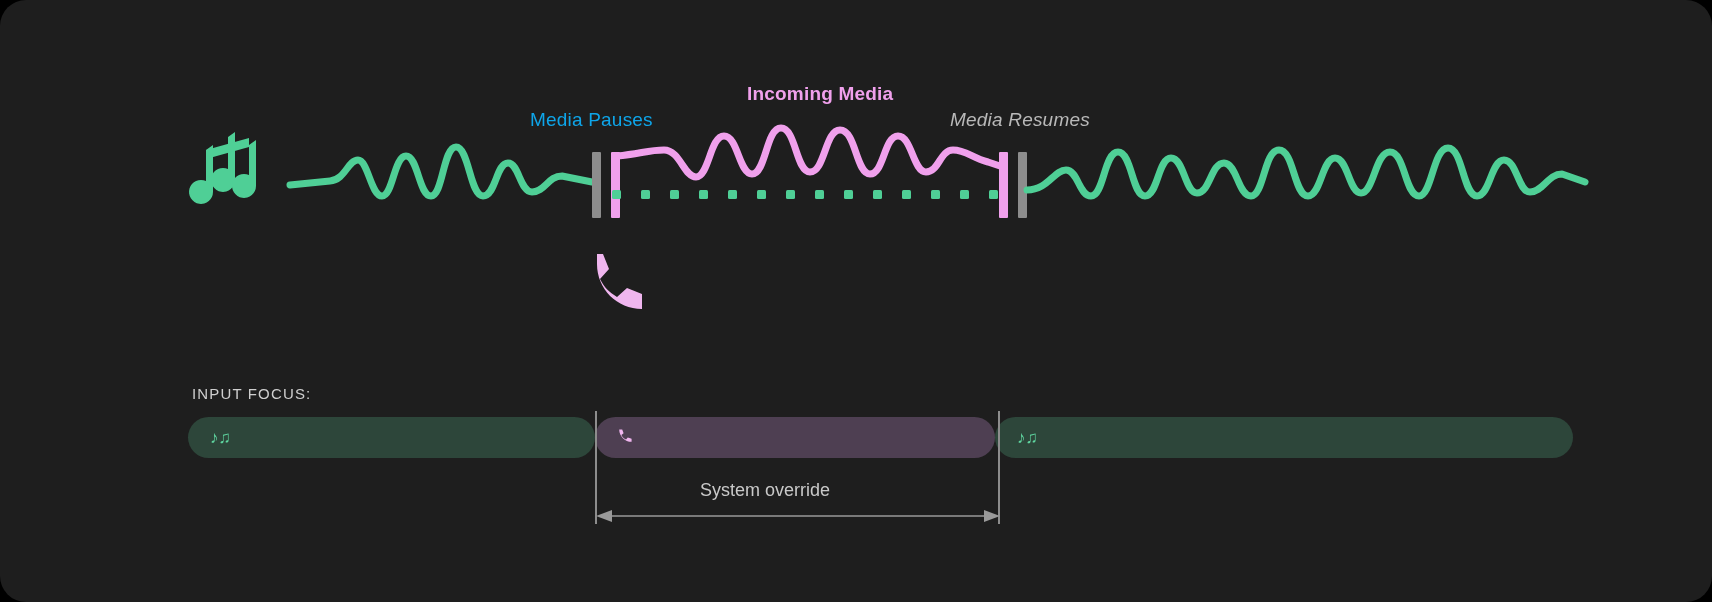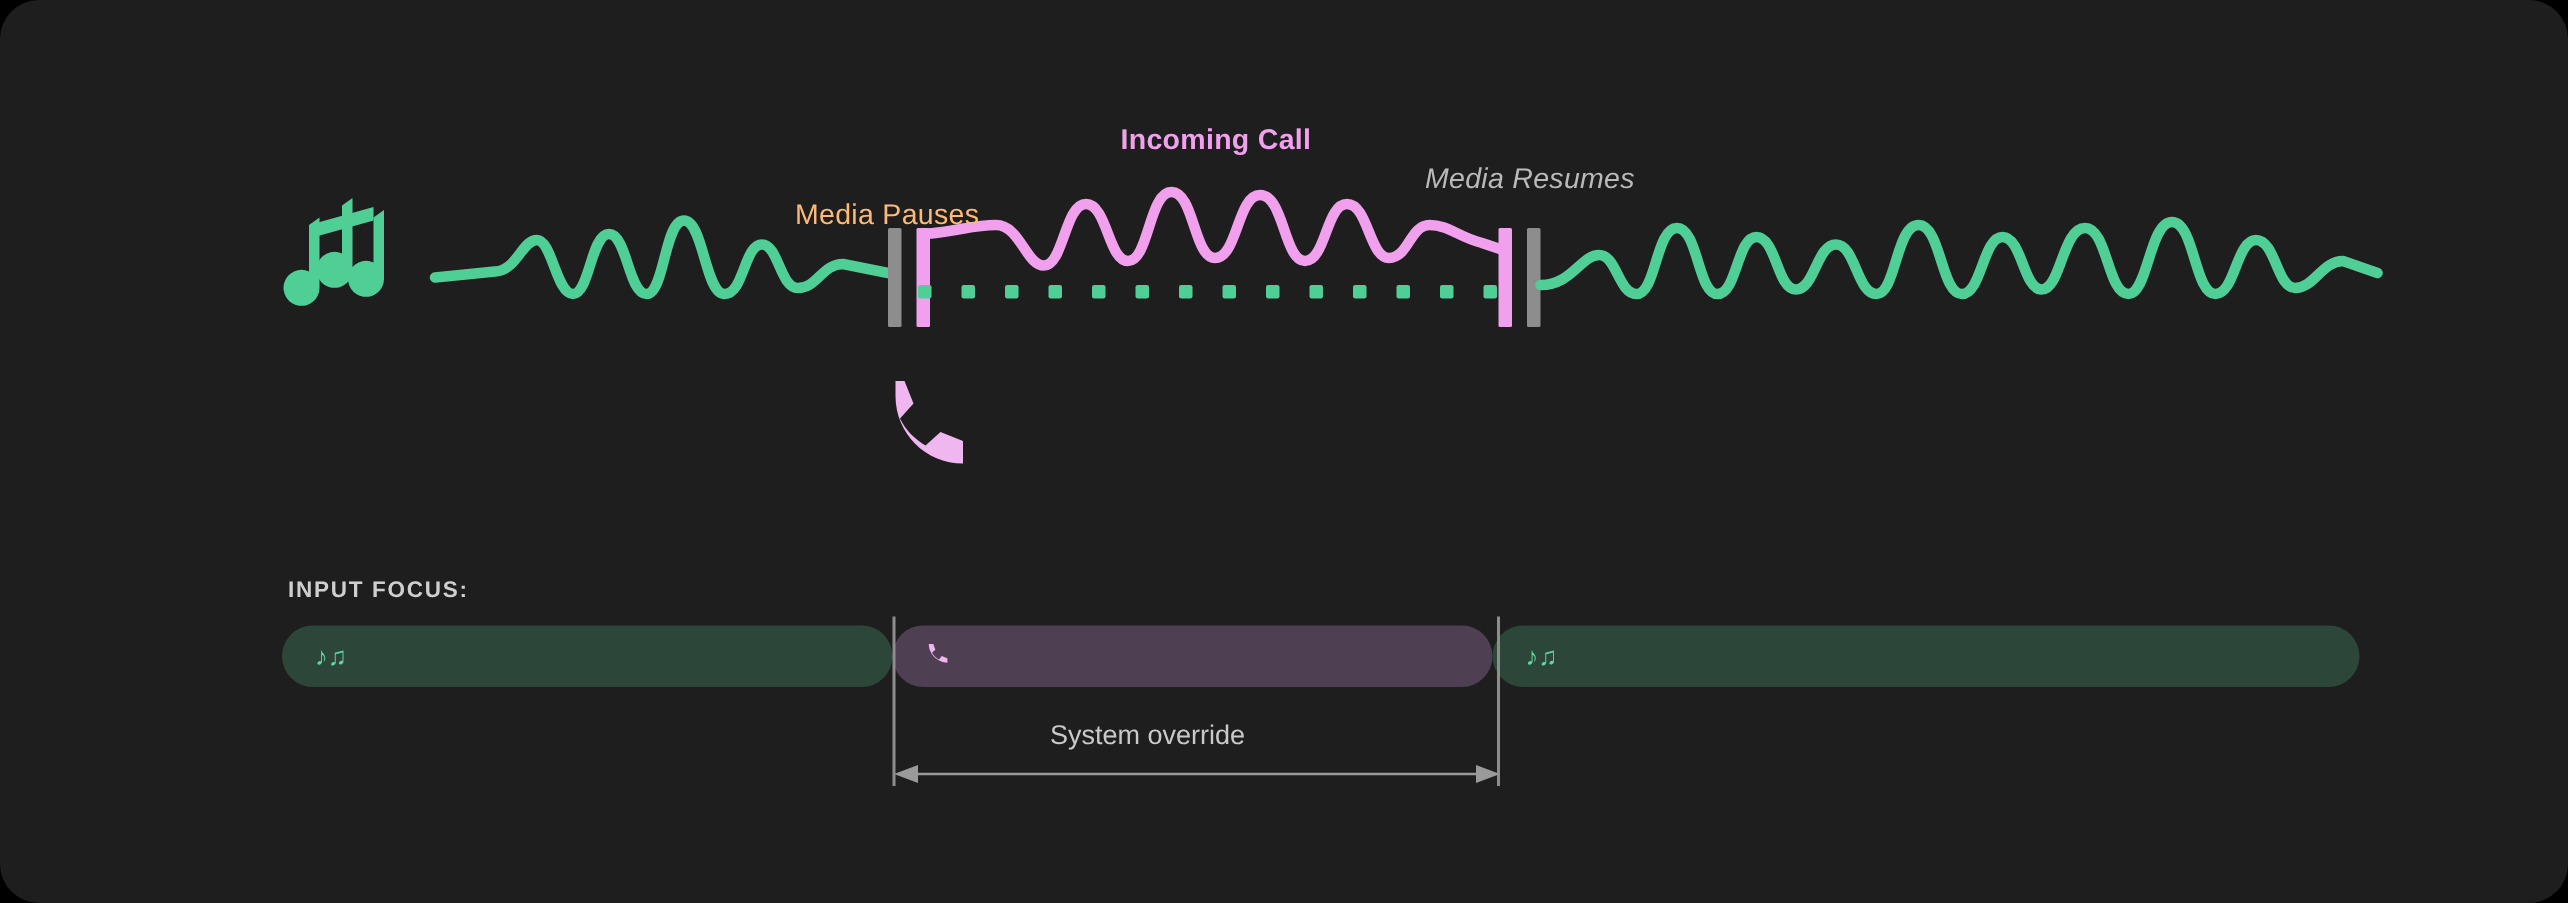--- a/index.html
+++ b/index.html
@@ -32,31 +32,31 @@
   }
   .timeline svg { display: block; }
 
   .lbl {
     position: absolute;
     font-size: 19px;
     letter-spacing: 0.2px;
     white-space: nowrap;
     user-select: none;
   }
-  .lbl-pause  { left: 530px;  top: 109px; color: #fdba74; margin-top: 24px; }
+  .lbl-pause  { left: 530px;  top: 109px; color: #0ea5e9; }
   .lbl-resume { left: 950px;  top: 109px; color: #b9b9b9; font-style: italic; }
   .lbl-call   { left: 747px;  top: 83px;  color: #f0a0ec; font-weight: 700; }
 
   
   .focus-title {
     position: absolute;
     left: 192px;
     top: 385px;
     font-size: 15px;
-    font-weight: 700;
+    font-weight: 400;
     letter-spacing: 1.15px;
     color: #cfcfcf;
     user-select: none;
     text-align: center;
   }
 
   .focus-row {
     position: absolute;
     left: 188px;
     top: 417px;
@@ -207,21 +207,21 @@
       <g fill="#f0b6ef">
         <path d="M597 264
                  C597 289 617 309 642 309
                  L642 294 L627 288 L617 297
                  C609 292 604 287 600 279
                  L609 269 L603 254 L597 254 Z"></path>
       </g>
     </svg>
 
     <div class="lbl lbl-pause">Media Pauses</div>
-    <div class="lbl lbl-call">Incoming Call</div>
+    <div class="lbl lbl-call">Incoming Media</div>
     <div class="lbl lbl-resume">Media Resumes</div>
   </div>
 
   <div class="focus-title">INPUT FOCUS:</div>
 
   <div class="focus-row">
     <div class="focus-seg seg-media-1">
       <span class="seg-glyph glyph-music">♪♫</span>
     </div>
     <div class="focus-seg seg-call">

